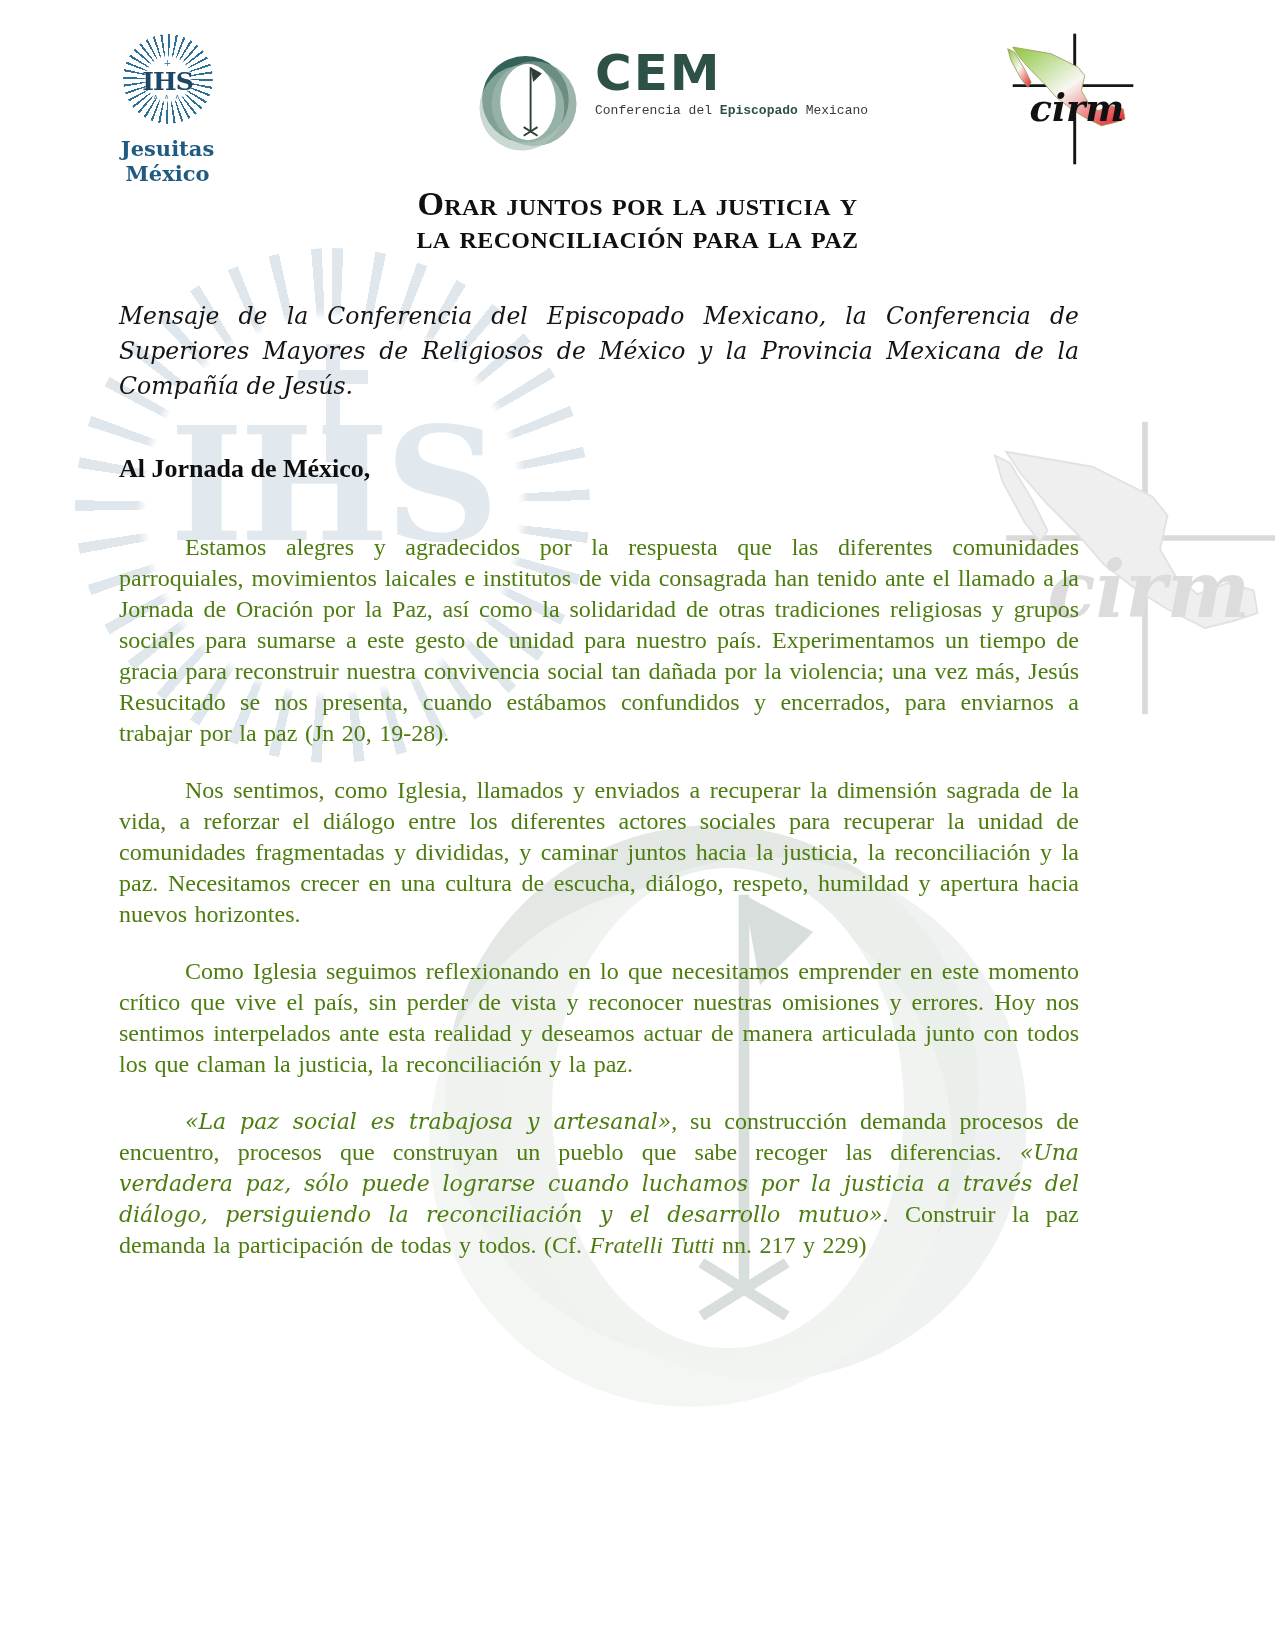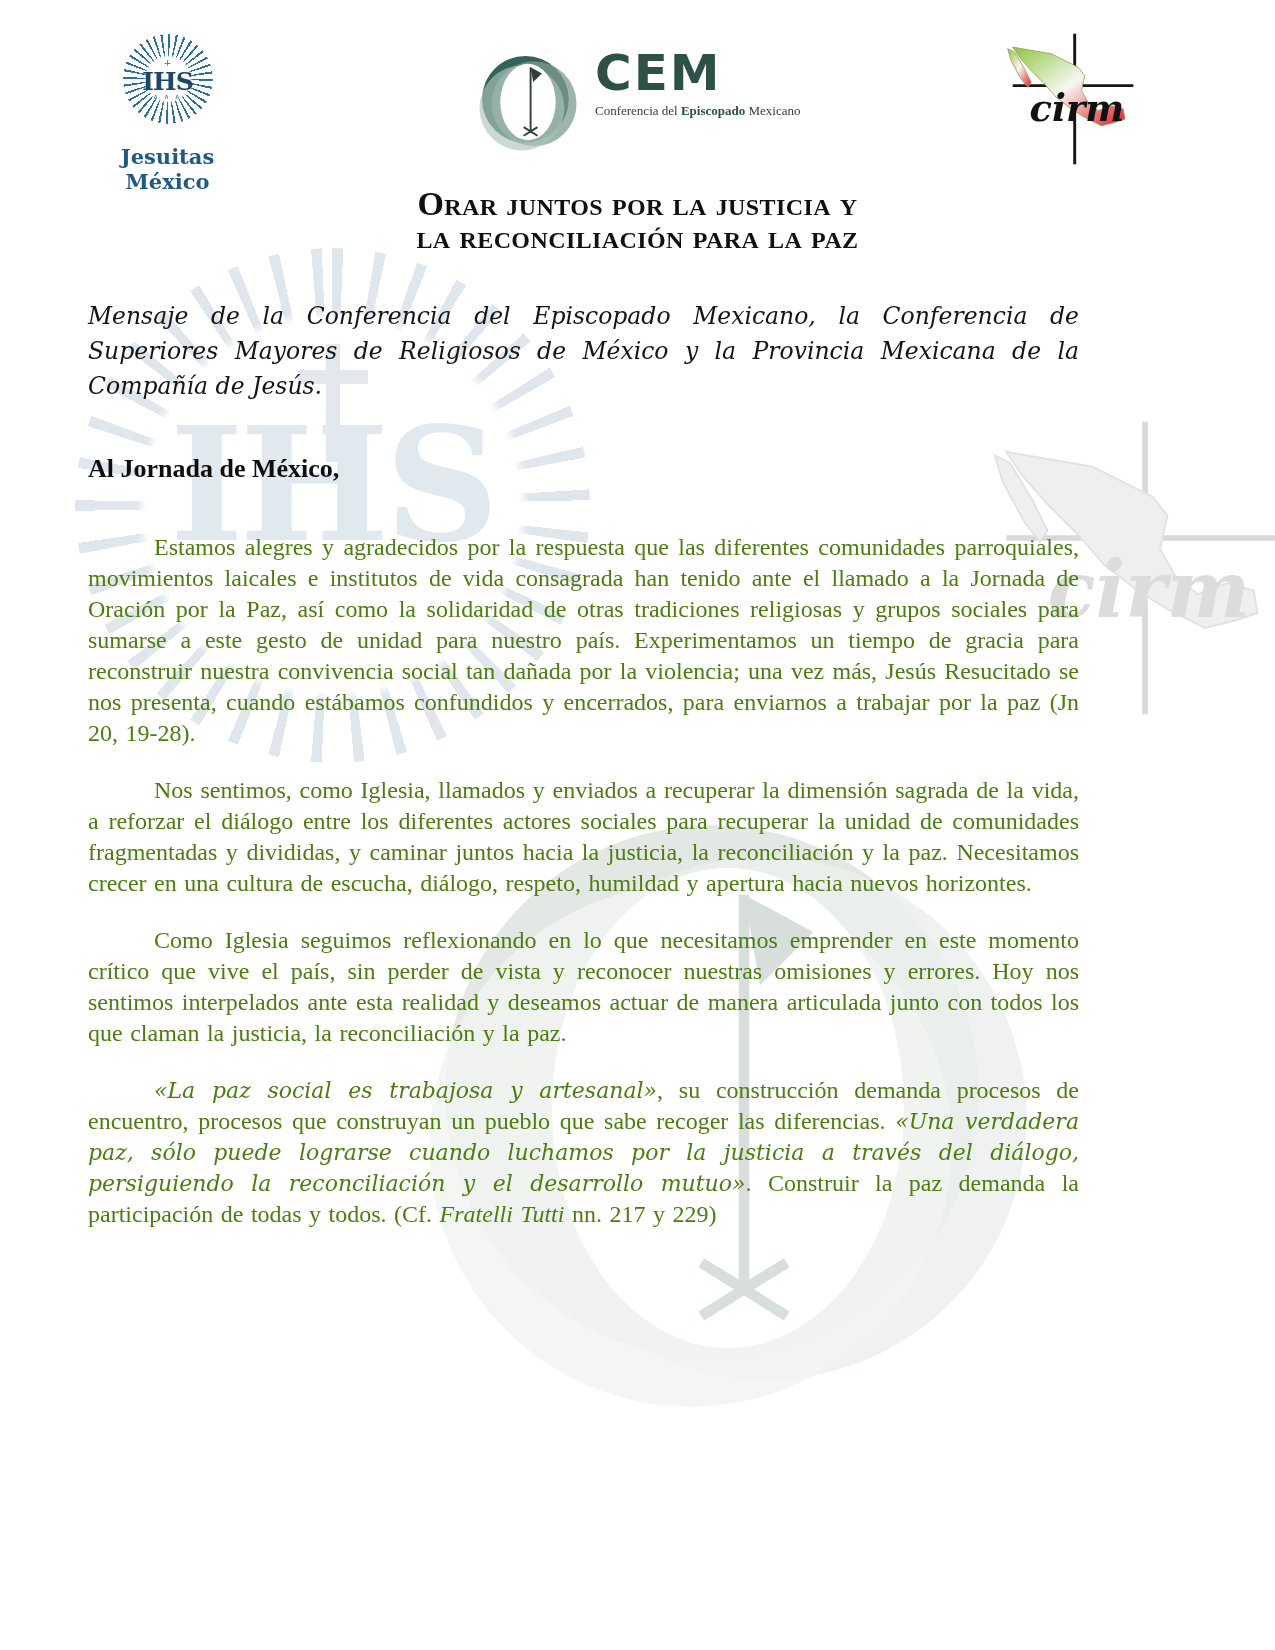--- a/index.html
+++ b/index.html
@@ -35,34 +35,34 @@
     mask:radial-gradient(circle, transparent 0 34%, #000 38% 92%, transparent 96%);
   }
   .logo-burst .core{
     position:absolute; inset:0; display:flex; flex-direction:column;
     align-items:center; justify-content:center; line-height:1;
   }
   .core .plus{font-size:12px; color:#4a87ad; font-weight:bold;}
   .core .mono{font-family:"DejaVu Serif", serif; font-weight:bold; font-size:25px; color:#1c4766; letter-spacing:-1px;}
   .core .nails{font-size:7px; color:#2e6f95; letter-spacing:2px;}
   .jesuitas{position:absolute; left:90px; top:34px; width:155px; text-align:center;}
-  .jesuitas-label{margin-top:20px; font-family:"DejaVu Serif", serif; font-weight:bold; font-size:21px; color:#1e5a82;}
+  .jesuitas-label{margin-top:12px; font-family:"DejaVu Serif", serif; font-weight:bold; font-size:21px; color:#1e5a82;}
   .cem{position:absolute; left:476px; top:50px; display:flex; gap:15px;}
   .cem-text{display:flex; flex-direction:column;}
   .cem-acronym{font-family:"DejaVu Sans", sans-serif; font-weight:bold; font-size:50px; line-height:0.95; color:#2d5147; letter-spacing:2px;}
-  .cem-tagline{font-family:Liberation Serif, serif; font-size:13px; color:#3a3a3a; margin-top:5px;}
+  .cem-tagline{font-family:Liberation Mono, monospace; font-size:13px; color:#3a3a3a; margin-top:5px;}
   .cem-tagline .bld{font-weight:bold; color:#2d5147;}
   .cirm{position:absolute; left:997px; top:32px;}
   
   .title{
     position:relative; z-index:1; margin-top:10px; text-align:center;
     font-variant:small-caps; font-weight:bold; font-size:34px; line-height:33px;
     color:#101010; letter-spacing:0.4px;
   }
-  .doc-body{position:relative; z-index:1; padding:0 196px 0 88px;}
+  .doc-body{position:relative; z-index:1; padding:0 196px 0 119px;}
   .subtitle{
     margin-top:46px; font-family:"DejaVu Serif", serif; font-style:italic;
     font-size:23.5px; line-height:35px; color:#141414; text-align:justify;
   }
   .salutation{margin-top:50px; font-weight:bold; font-size:26px; color:#0e0e0e;}
   .para{
     margin:0; margin-top:26px; font-size:24px; line-height:31px;
     text-align:justify; word-spacing:1.5px; color:#4d7c0f;
   }
   .para.first{margin-top:48px;}

